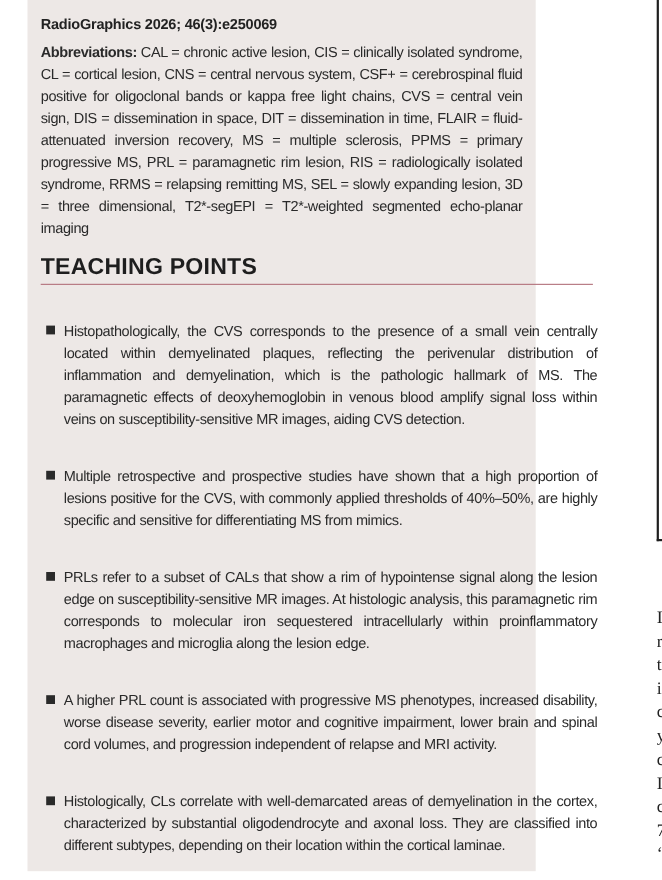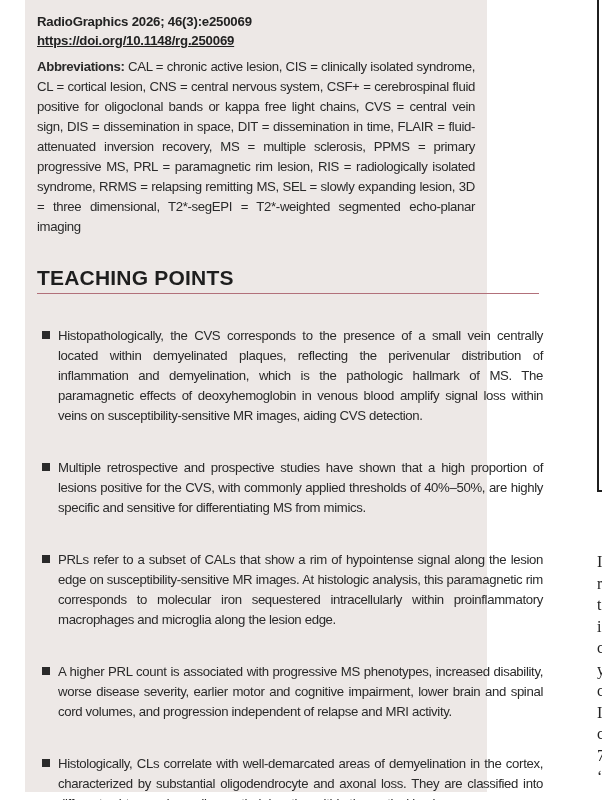--- a/index.html
+++ b/index.html
@@ -18,21 +18,21 @@
   .citation { font-weight: bold; font-size: 13.2px; line-height: 19px; color: #222; letter-spacing: -0.2px; }
   .doi { font-weight: bold; font-size: 13.2px; line-height: 19px; color: #222; text-decoration: underline; display: inline-block; letter-spacing: -0.2px; }
   .codes { margin-top: 7px; font-size: 13.2px; line-height: 19px; letter-spacing: -0.2px; }
   .codes b { font-weight: bold; }
   .abbr {
     margin-top: 7px; font-size: 13.2px; line-height: 20px; letter-spacing: -0.35px;
     text-align: justify;
   }
   .abbr b { font-weight: bold; }
   .tp-title {
-    margin-top: 28px; font-size: 21px; font-weight: bold; color: #1e1e1e;
+    margin-top: 12px; font-size: 21px; font-weight: bold; color: #1e1e1e;
     letter-spacing: 0.2px; line-height: 26px; padding-bottom: 2px;
     border-bottom: 1px solid #b2707a; width: 502px;
   }
   ul.points { list-style: none; margin: 6px 0 0 0; padding: 0; }
   ul.points li {
     position: relative; padding-left: 21px; font-size: 13.2px; line-height: 20px;
     letter-spacing: -0.35px; text-align: justify; margin-bottom: 10px; width: 485px; margin-top: 32px;
   }
   .bullet {
     position: absolute; left: 5px; top: 5px; width: 8px; height: 8px; background: #2a2a2a;
@@ -46,21 +46,20 @@
     font-family: "Liberation Serif", "DejaVu Serif", serif; font-size: 16px;
     line-height: 21.5px; color: #222; overflow: hidden;
   }
   .clipped-col span { display: block; }
 </style>
 </head>
 <body>
 
 <div class="panel">
   <div class="citation">RadioGraphics 2026; 46(3):e250069</div>
-  <a class="doi">https://doi.org/10.1148/rg.250069</a>
   <div class="abbr"><b>Abbreviations:</b><span> CAL = chronic active lesion, CIS = clinically isolated syndrome, CL = cortical lesion, CNS = central nervous system, CSF+ = cerebrospinal fluid positive for oligoclonal bands or kappa free light chains, CVS = central vein sign, DIS = dissemination in space, DIT = dissemination in time, FLAIR = fluid-attenuated inversion recovery, MS = multiple sclerosis, PPMS = primary progressive MS, PRL = paramagnetic rim lesion, RIS = radiologically isolated syndrome, RRMS = relapsing remitting MS, SEL = slowly expanding lesion, 3D = three dimensional, T2*-segEPI = T2*-weighted segmented echo-planar imaging</span></div>
 
   <div class="tp-title">TEACHING POINTS</div>
   <ul class="points">
     <li><span class="bullet"></span><span>Histopathologically, the CVS corresponds to the presence of a small vein centrally located within demyelinated plaques, reflecting the perivenular distribution of inflammation and demyelination, which is the pathologic hallmark of MS. The paramagnetic effects of deoxyhemoglobin in venous blood amplify signal loss within veins on susceptibility-sensitive MR images, aiding CVS detection.</span></li>
     <li><span class="bullet"></span><span>Multiple retrospective and prospective studies have shown that a high proportion of lesions positive for the CVS, with commonly applied thresholds of 40%–50%, are highly specific and sensitive for differentiating MS from mimics.</span></li>
     <li><span class="bullet"></span><span>PRLs refer to a subset of CALs that show a rim of hypointense signal along the lesion edge on susceptibility-sensitive MR images. At histologic analysis, this paramagnetic rim corresponds to molecular iron sequestered intracellularly within proinflammatory macrophages and microglia along the lesion edge.</span></li>
     <li><span class="bullet"></span><span>A higher PRL count is associated with progressive MS phenotypes, increased disability, worse disease severity, earlier motor and cognitive impairment, lower brain and spinal cord volumes, and progression independent of relapse and MRI activity.</span></li>
     <li><span class="bullet"></span><span>Histologically, CLs correlate with well-demarcated areas of demyelination in the cortex, characterized by substantial oligodendrocyte and axonal loss. They are classified into different subtypes, depending on their location within the cortical laminae.</span></li>
   </ul>

